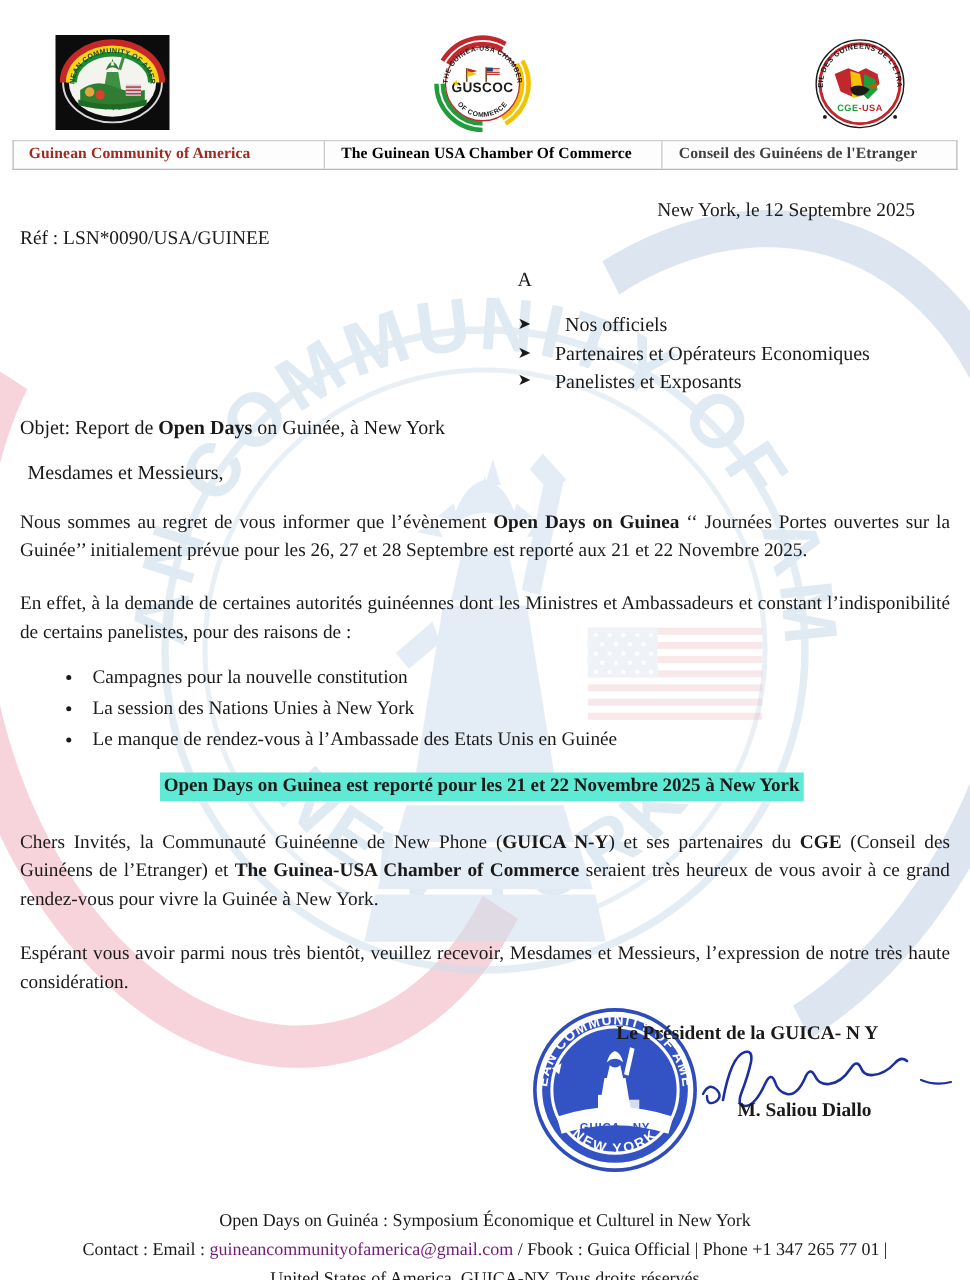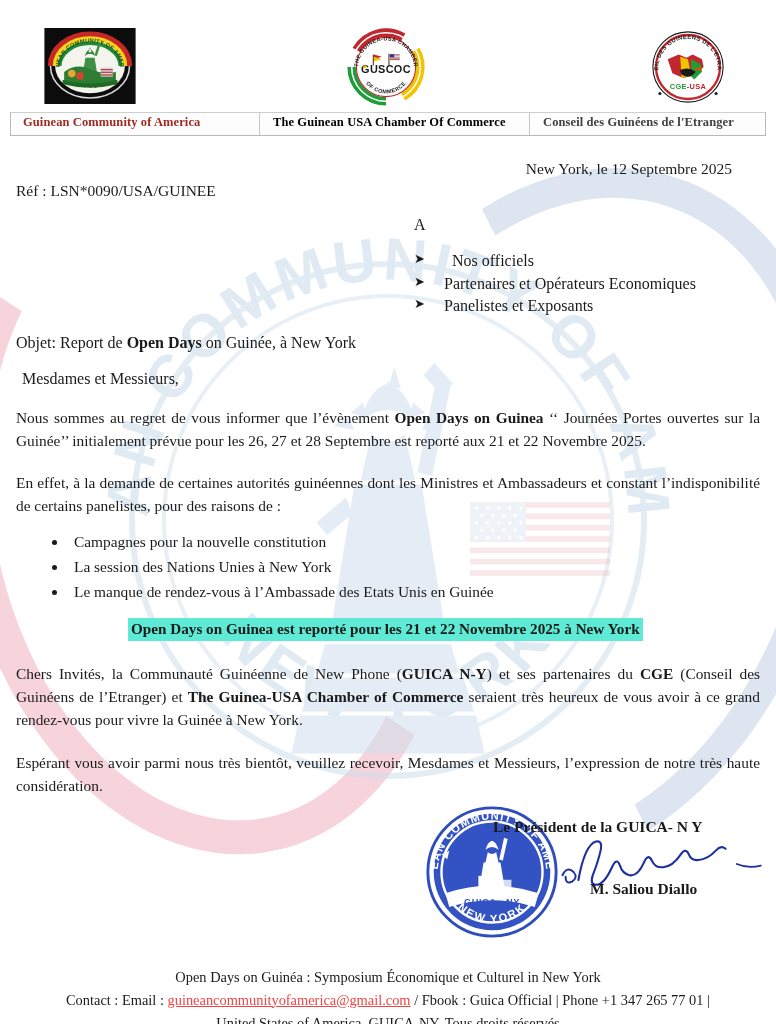--- a/index.html
+++ b/index.html
@@ -243,22 +243,21 @@
   
   .footer {
     position: relative;
     z-index: 2;
     margin-top: 16px;
     text-align: center;
     font-size: 14.4px;
     line-height: 1.60;
   }
   .footer a, .footer .link {
-    color: #ef4444;
-    text-decoration: underline;
+    color: #701a75;
   }
   b { font-weight: bold; }
 </style>
 </head>
 <body>
 
 <div class="page">
 
   <div class="wm-layer">
     <div class="wm-arc-pink"></div>

